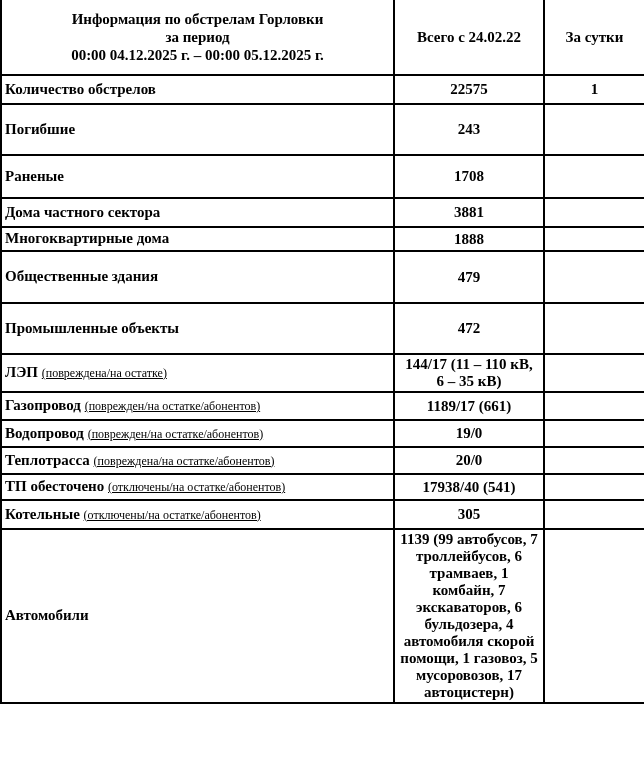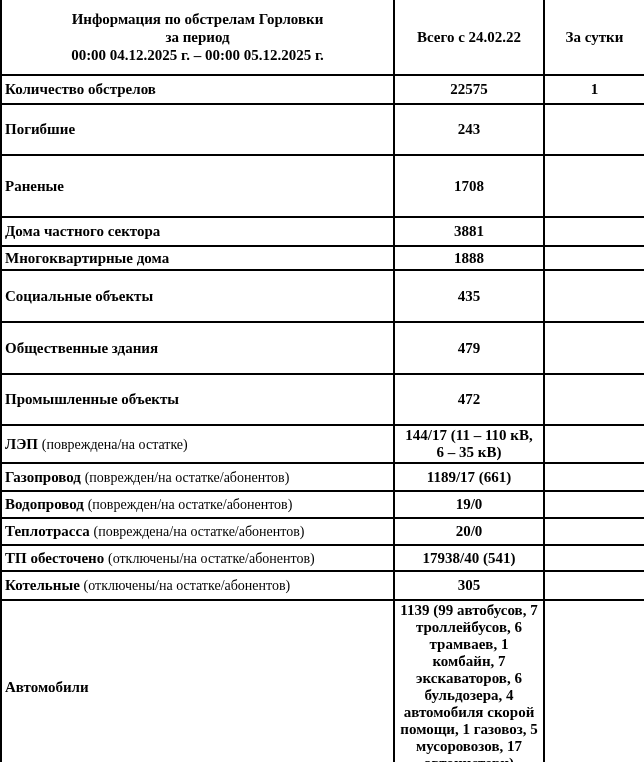--- a/index.html
+++ b/index.html
@@ -45,21 +45,22 @@
   }
   td.label-cell {
     text-align: left;
     padding-left: 6px;
     font-weight: bold;
     font-size: 15px;
     line-height: 17px;
   }
   td.label-cell .note {
     font-weight: normal;
-    font-size: 14px;
+    font-size: 12px;
+    text-decoration: underline;
   }
   td.num-cell {
     text-align: center;
     font-weight: bold;
     font-size: 15px;
     line-height: 17px;
     white-space: pre-line;
     border-radius: 11px;
   }
 </style>
@@ -87,43 +88,38 @@
         <td class="num-cell">22575</td>
         <td class="num-cell">1</td>
       </tr>
 
       <tr style="height:51px">
         <td class="label-cell"><span>Погибшие</span> <span class="note"></span></td>
         <td class="num-cell">243</td>
         <td class="num-cell"></td>
       </tr>
 
-      <tr style="height:62px">
+      <tr style="height:43px">
         <td class="label-cell"><span>Раненые</span> <span class="note"></span></td>
         <td class="num-cell">1708</td>
         <td class="num-cell"></td>
       </tr>
 
       <tr style="height:29px">
         <td class="label-cell"><span>Дома частного сектора</span> <span class="note"></span></td>
         <td class="num-cell">3881</td>
         <td class="num-cell"></td>
       </tr>
 
       <tr style="height:24px">
         <td class="label-cell"><span>Многоквартирные дома</span> <span class="note"></span></td>
         <td class="num-cell">1888</td>
         <td class="num-cell"></td>
       </tr>
 
-      <tr style="height:52px">
-        <td class="label-cell"><span>Социальные объекты</span> <span class="note"></span></td>
-        <td class="num-cell">435</td>
-        <td class="num-cell"></td>
-      </tr>
 
       <tr style="height:52px">
         <td class="label-cell"><span>Общественные здания</span> <span class="note"></span></td>
         <td class="num-cell">479</td>
         <td class="num-cell"></td>
       </tr>
 
       <tr style="height:51px">
         <td class="label-cell"><span>Промышленные объекты</span> <span class="note"></span></td>
         <td class="num-cell">472</td>

